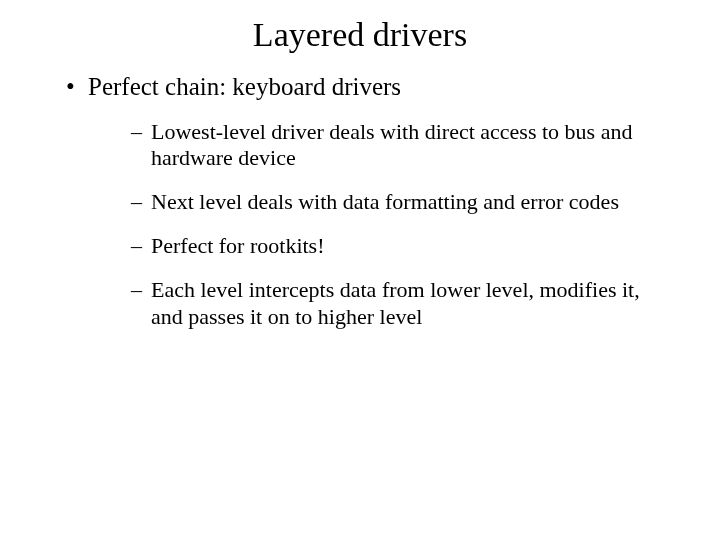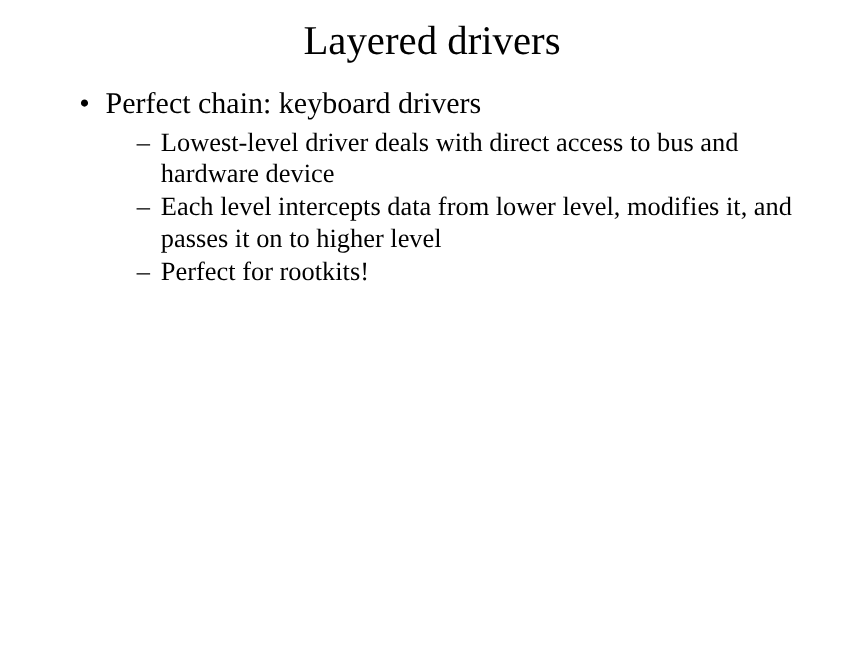--- a/index.html
+++ b/index.html
@@ -44,21 +44,21 @@
   ul.level2 {
     list-style: none;
     padding: 0;
     margin: 4px 0 0 26px;
     font-size: 22px;
     line-height: 1.22;
   }
   ul.level2 > li {
     position: relative;
     padding-left: 20px;
-    margin: 0;
+    margin: 17px;
   }
   ul.level2 > li::before {
     content: "–";
     position: absolute;
     left: 0;
     top: 0;
   }
 </style>
 </head>
 <body>
@@ -67,21 +67,24 @@
   <h1 class="title">Layered drivers</h1>
 
   <ul class="level1">
     <li>
       <span>Perfect chain: keyboard drivers</span>
       <ul class="level2">
         <li>
           <span>Lowest-level driver deals with direct access to bus and hardware device</span>
         </li>
         <li>
-          <span>Each level intercepts data from lower level, modifies it, and passes it on to higher level</span>
+          <span>Next level deals with data formatting and error codes</span>
         </li>
         <li>
           <span>Perfect for rootkits!</span>
+        </li>
+        <li>
+          <span>Each level intercepts data from lower level, modifies it, and passes it on to higher level</span>
         </li>
       </ul>
     </li>
   </ul>
 </div>
 
 </body></html>

